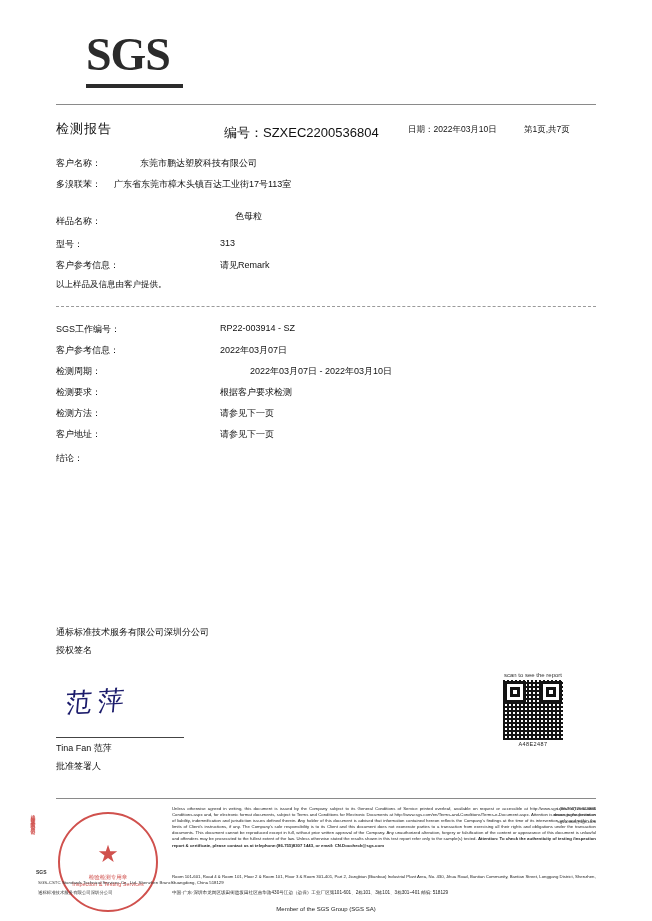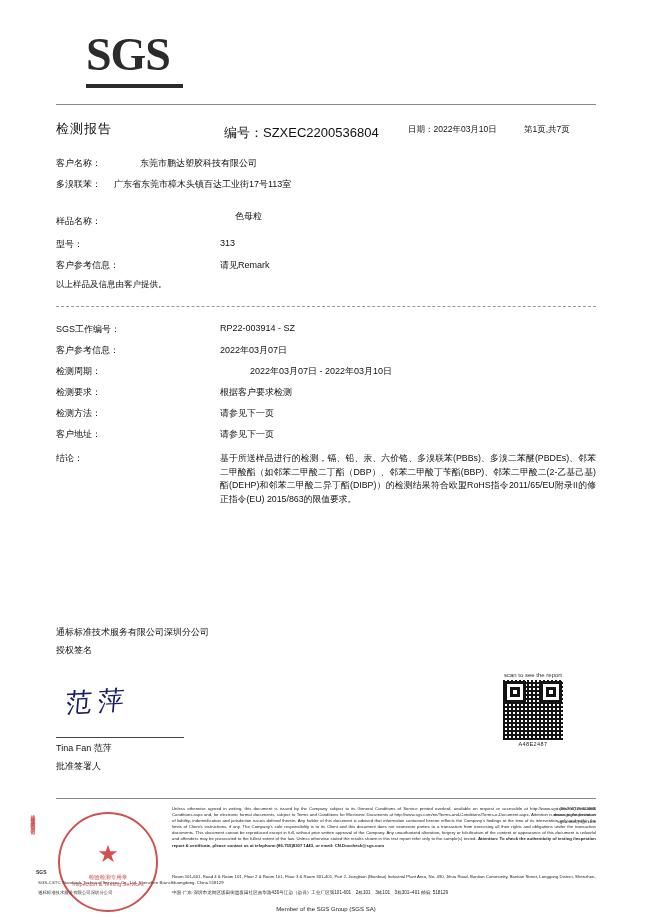--- a/index.html
+++ b/index.html
@@ -377,21 +377,20 @@
   <div class="field-label" style="top:386px;">检测要求：</div>
   <div class="field-value v-col2" style="top:386px;">根据客户要求检测</div>
 
   <div class="field-label" style="top:407px;">检测方法：</div>
   <div class="field-value v-col2" style="top:407px;">请参见下一页</div>
 
   <div class="field-label" style="top:428px;">客户地址：</div>
   <div class="field-value v-col2" style="top:428px;">请参见下一页</div>
 
   <div class="field-label" style="top:452px;">结论：</div>
-  <div class="conclusion-block" style="top:452px;">基于所送样品进行的检测，镉、铅、汞、六价铬、多溴联苯(PBBs)、多溴二苯醚(PBDEs)、邻苯二甲酸酯（如邻苯二甲酸二丁酯（DBP）、邻苯二甲酸丁苄酯(BBP)、邻苯二甲酸二(2-乙基己基)酯(DEHP)和邻苯二甲酸二异丁酯(DIBP)）的检测结果符合欧盟RoHS指令2011/65/EU附录II的修正指令(EU) 2015/863的限值要求。</div>
 
   <div class="sign-company">通标标准技术服务有限公司深圳分公司</div>
   <div class="sign-auth">授权签名</div>
   <div class="signature">范萍</div>
   <div class="sign-line"></div>
   <div class="sign-name">Tina Fan 范萍</div>
   <div class="sign-role">批准签署人</div>
 
   <div class="qr-wrap">
     <div class="qr-caption">scan to see the report</div>

